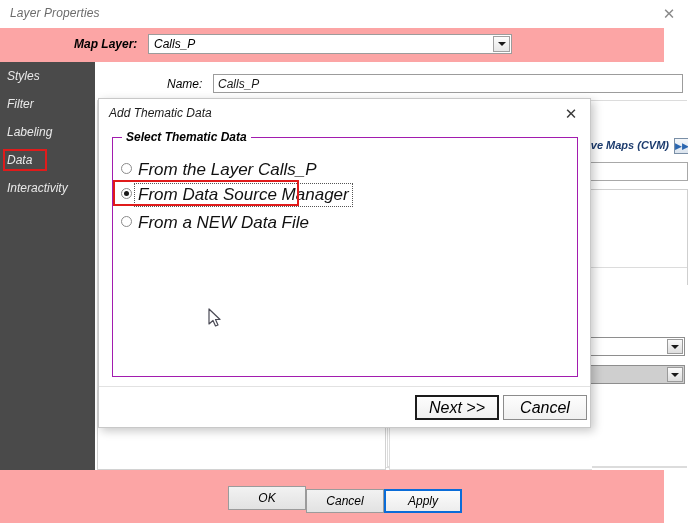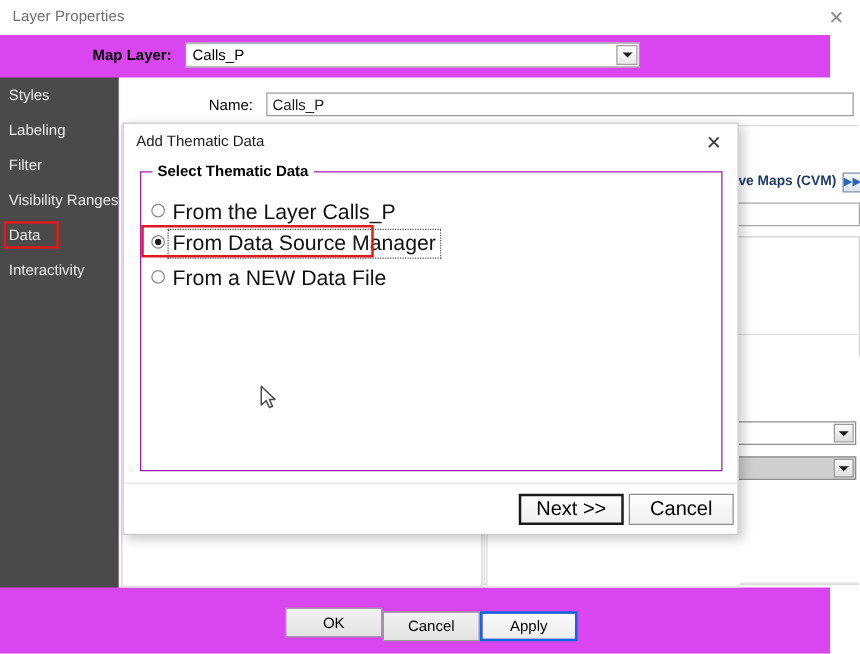--- a/index.html
+++ b/index.html
@@ -16,21 +16,22 @@
     overflow: hidden;
     position: relative;
     -webkit-font-smoothing: antialiased;
   }
 
   
   #app-window {
     position: absolute;
     left: 0; top: 0;
     width: 664px; height: 523px;
-    background: #d946ef;
+    background: #fca5a5;
+    font-style: italic;
   }
   #titlebar {
     position: absolute;
     left: 0; top: 0;
     width: 688px; height: 28px;
     background: #ffffff;
   }
   #window-title {
     position: absolute;
     left: 10px; top: 6px;
@@ -444,27 +445,24 @@
     <span class="arrow">
         <i class="tri-down"></i>
       </span>
   </div>
 
   <div id="sidebar">
     <div class="side-item">
       <span>Styles</span>
     </div>
     <div class="side-item">
+      <span>Filter</span>
+    </div>
+    <div class="side-item">
       <span>Labeling</span>
-    </div>
-    <div class="side-item">
-      <span>Filter</span>
-    </div>
-    <div class="side-item">
-      <span>Visibility Ranges</span>
     </div>
     <div class="side-item highlighted">
       <span>Data</span>
     </div>
     <div class="side-item">
       <span>Interactivity</span>
     </div>
   </div>
 
   <div id="content">

